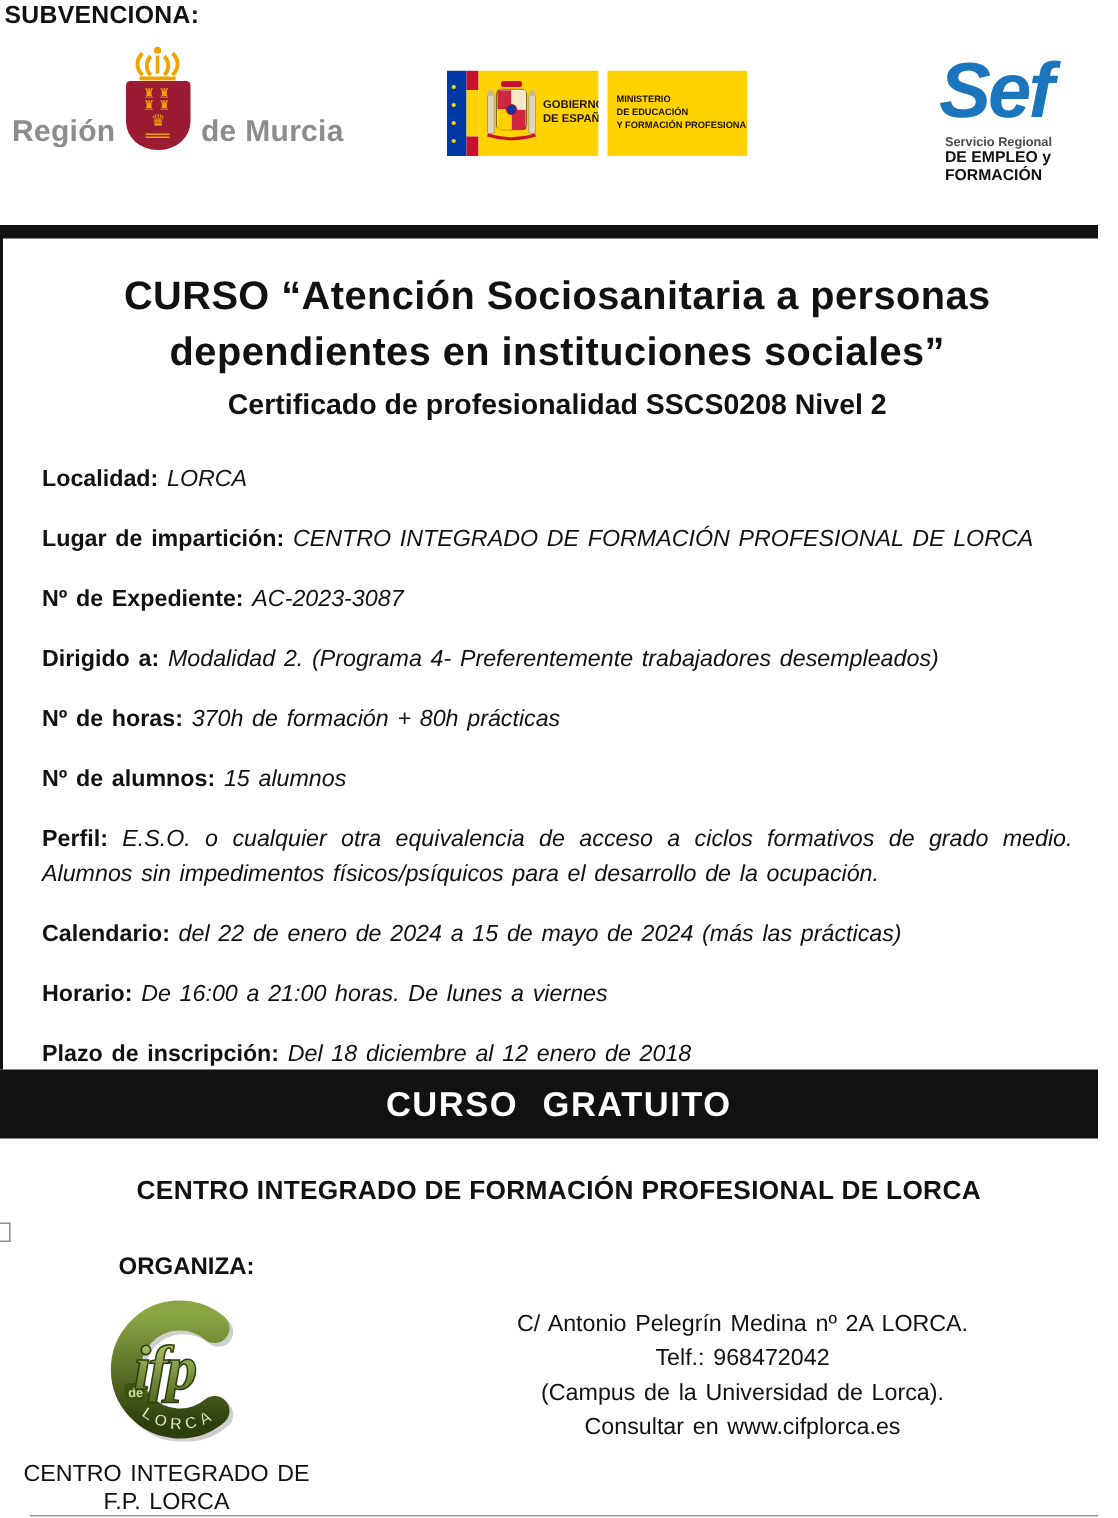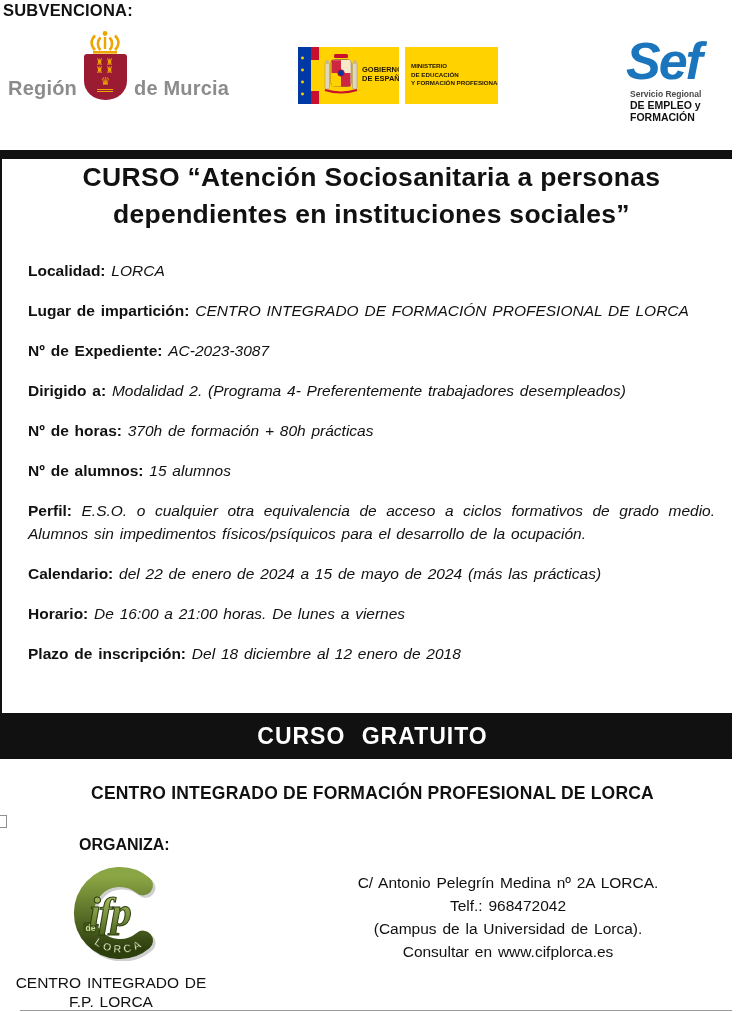--- a/index.html
+++ b/index.html
@@ -31,21 +31,21 @@
   
   .sef { position:absolute; left:620px; top:36px; width:127px; }
   .sef .sef-word { font-size:52px; line-height:50px; font-weight:bold; font-style:italic; color:#1b75bc; letter-spacing:-2px; padding-left:6px; }
   .sef .sef-sub1 { font-size:8.5px; font-weight:bold; color:#4a4a4a; padding-left:10px; margin-top:3px; }
   .sef .sef-sub2 { font-size:10.5px; font-weight:bold; color:#111; padding-left:10px; }
 
   
   .content-box {
     position:absolute; left:0; top:150px; width:745px; height:563px;
     border-top:9px solid #111; border-left:2px solid #111; border-right:3px solid #111;
-    padding:0 27px 0 26px;
+    padding:20px 27px 0 26px;
   }
   .title-line { font-size:26.5px; line-height:37px; font-weight:bold; text-align:center; letter-spacing:0.3px; }
   .subtitle { font-size:19px; font-weight:bold; text-align:center; margin-top:7px; }
   .fields { margin-top:26px; }
   .field { font-size:15.5px; line-height:23px; margin:0 0 17px 0; word-spacing:1.5px; }
   .field b { font-weight:bold; }
   .field i { font-style:italic; }
   .field.multi { text-align:justify; }
 
   
@@ -53,21 +53,21 @@
     position:absolute; left:0; top:713px; width:745px; height:46px; background:#111;
     color:#fff; font-size:23px; font-weight:bold; text-align:center; line-height:46px;
     letter-spacing:1px; word-spacing:9px;
   }
 
   
   .center-name { position:absolute; left:0; top:783px; width:745px; text-align:center; font-size:17.5px; font-weight:bold; letter-spacing:0.2px; }
   .artifact { position:absolute; left:0; top:815px; width:7px; height:13px; border:1px solid #8f8f8f; border-left:none; background:#fff; }
   .organiza { position:absolute; left:79px; top:836px; font-size:16px; font-weight:bold; }
   .cifp-logo { position:absolute; left:70px; top:866px; width:100px; height:95px; }
-  .address { position:absolute; left:308px; top:871px; width:400px; text-align:center; font-size:15.5px; line-height:23px; word-spacing:1.5px; }
+  .address { position:absolute; left:295px; top:871px; width:400px; text-align:center; font-size:15.5px; line-height:23px; word-spacing:1.5px; }
   .caption { position:absolute; left:1px; top:973px; width:220px; text-align:center; font-size:15.5px; line-height:19px; word-spacing:1.5px; }
   .bottom-line { position:absolute; left:20px; top:1010px; width:725px; border-top:1.5px solid #9a9a9a; }
 </style>
 </head>
 <body>
 
 <div class="page">
 
   <div class="subvenciona">SUBVENCIONA:</div>
 
@@ -134,20 +134,21 @@
 
   <div class="sef">
     <div class="sef-word">Sef</div>
     <div class="sef-sub1">Servicio Regional</div>
     <div class="sef-sub2">DE EMPLEO y FORMACIÓN</div>
   </div>
 
   <div class="content-box">
     <div class="title-line">CURSO “Atención Sociosanitaria a personas</div>
     <div class="title-line">dependientes en instituciones sociales”</div>
+    <div class="subtitle">Certificado de profesionalidad SSCS0208 Nivel 2</div>
 
     <div class="fields">
       <p class="field"><b>Localidad:</b> <i>LORCA</i></p>
       <p class="field multi"><b>Lugar de impartición:</b> <i>CENTRO INTEGRADO DE FORMACIÓN PROFESIONAL DE LORCA</i></p>
       <p class="field"><b>Nº de Expediente:</b> <i>AC-2023-3087</i></p>
       <p class="field"><b>Dirigido a:</b> <i>Modalidad 2. (Programa 4- Preferentemente trabajadores desempleados)</i></p>
       <p class="field"><b>Nº de horas:</b> <i>370h de formación + 80h prácticas</i></p>
       <p class="field"><b>Nº de alumnos:</b> <i>15 alumnos</i></p>
       <p class="field multi"><b>Perfil:</b> <i>E.S.O. o cualquier otra equivalencia  de acceso a ciclos formativos de grado medio. Alumnos sin impedimentos físicos/psíquicos para el desarrollo de la ocupación.</i></p>
       <p class="field"><b>Calendario:</b> <i>del 22 de enero de 2024 a 15 de mayo de 2024 (más las prácticas)</i></p>

